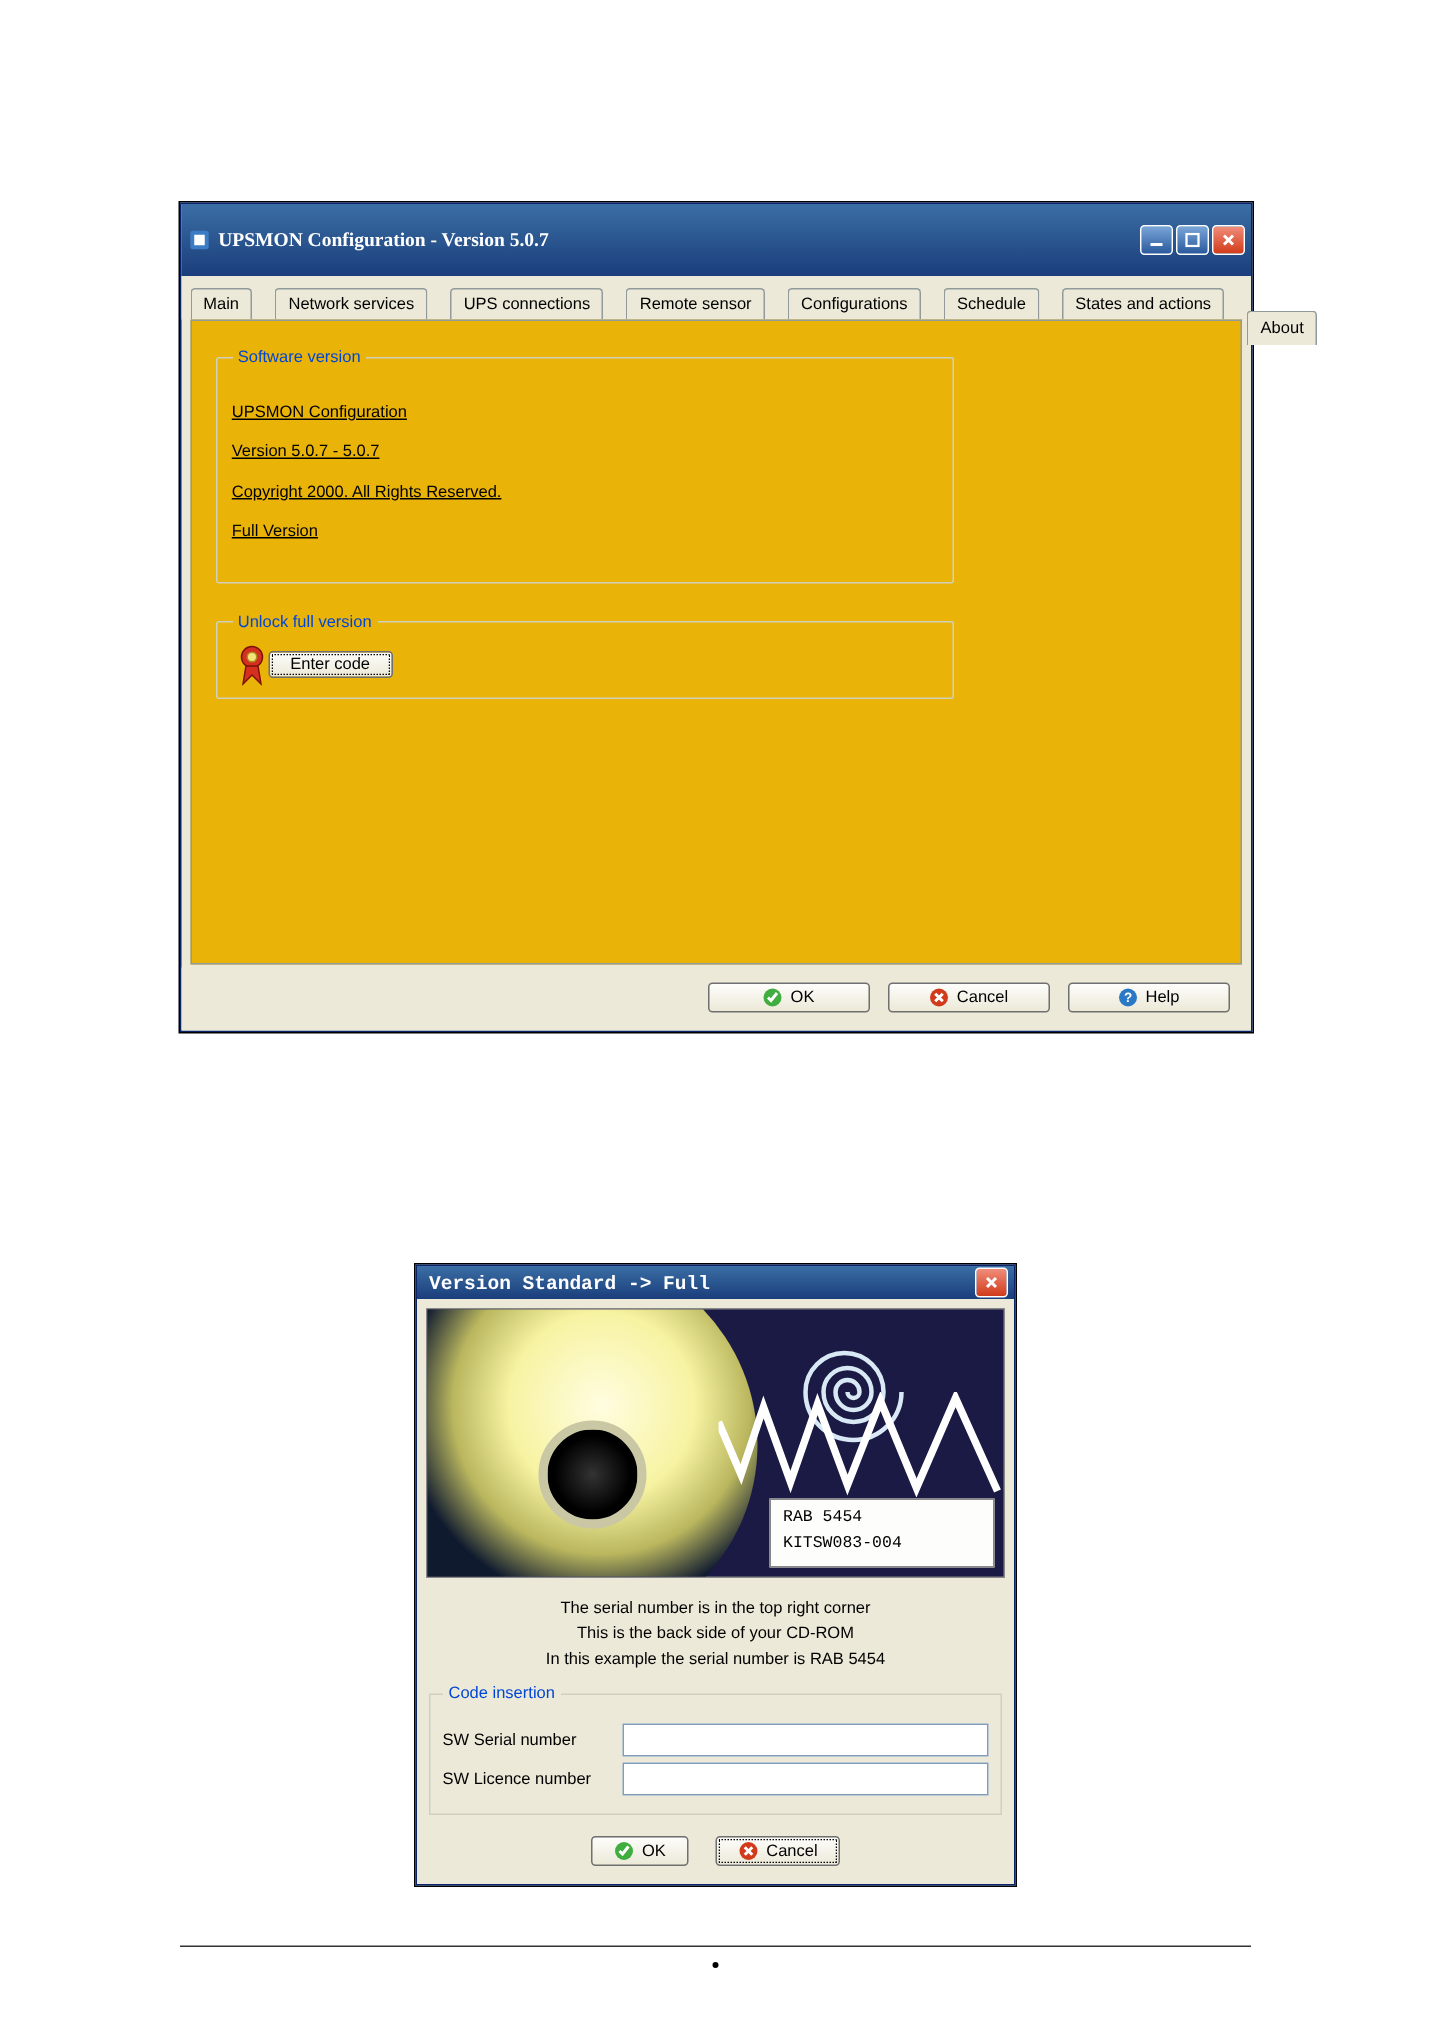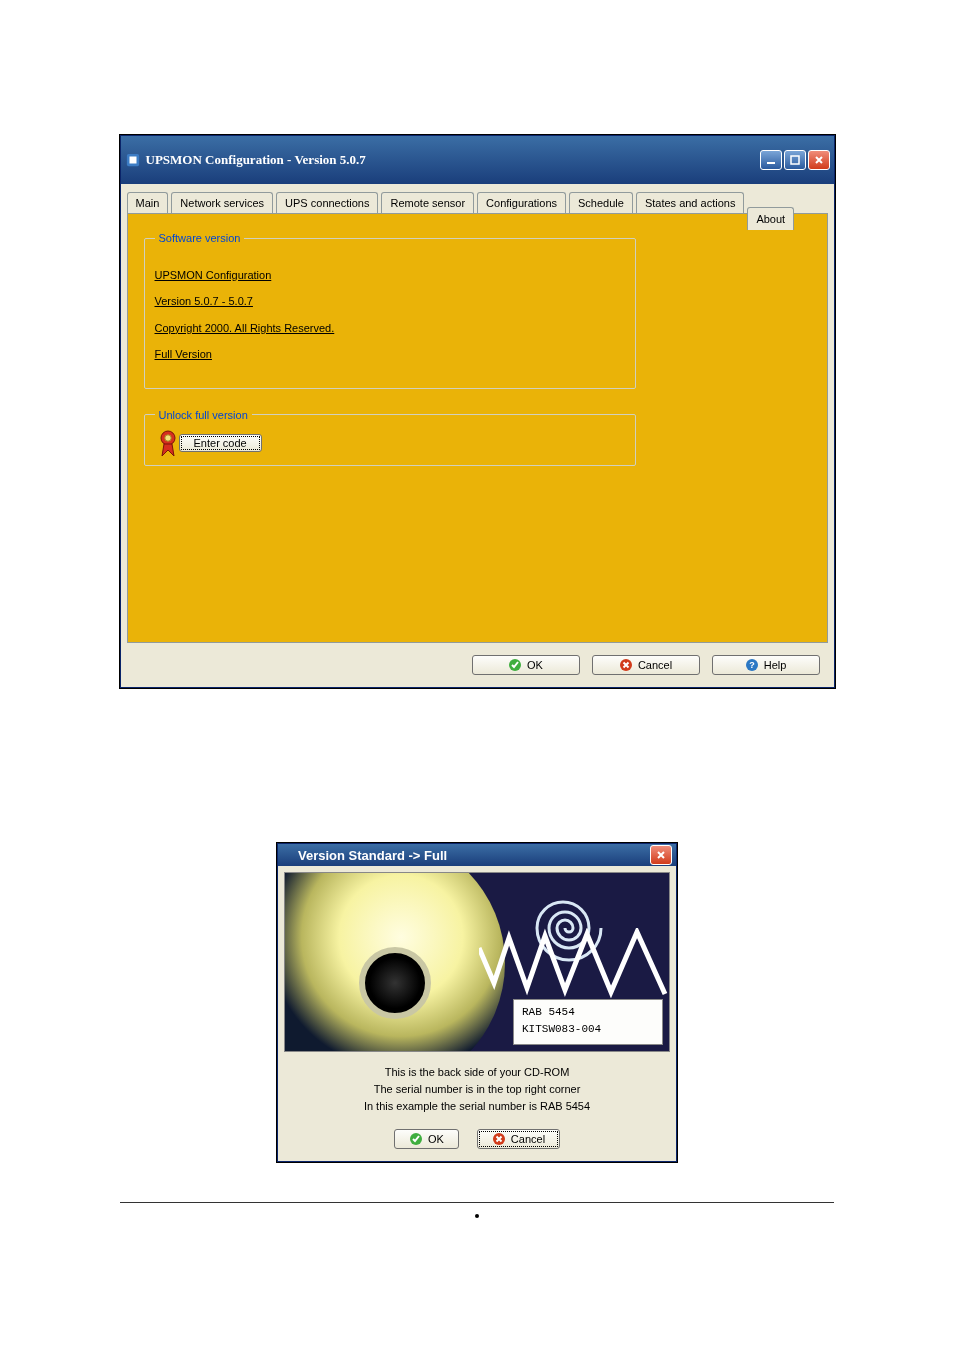--- a/index.html
+++ b/index.html
@@ -7,38 +7,38 @@
   
   .win1{width:713px;margin:105px auto 0;border:1px solid #0a246a;background:#ece9d8;box-shadow:0 0 0 1px #000; }
   .titlebar{height:24px;background:linear-gradient(#3b6ea5,#1a3e7b);display:flex;align-items:center;padding:12px 4px;}
   .titlebar .ticon{width:16px;height:16px;margin-right:5px;display:inline-flex;align-items:center;justify-content:center;}
   .titlebar .ttext{color:#fff;font-family:"Comic Sans MS",cursive;font-size:13px;font-weight:bold;flex:1;}
   .winbtns{display:flex;gap:2px;}
   .winbtn{width:20px;height:18px;border:1px solid #fff;border-radius:3px;display:flex;align-items:center;justify-content:center;font-weight:bold;font-size:12px;}
   .winbtn.min{background:linear-gradient(#7aa5d7,#2a5a9e);color:#fff;}
   .winbtn.max{background:linear-gradient(#7aa5d7,#2a5a9e);color:#fff;}
   .winbtn.close{background:linear-gradient(#f08d7a,#d13b1b);color:#fff;}
-  .tabs{display:flex;align-items:flex-end;padding:6px 6px 0 6px;gap:4px;background:#ece9d8;}
+  .tabs{display:flex;align-items:flex-end;padding:6px 6px 0 6px;gap:16px;background:#ece9d8;}
   .tab{padding:4px 8px 4px 8px;border:1px solid #919b9c;border-bottom:none;background:#ece9d8;margin-right:-1px;border-top-left-radius:3px;border-top-right-radius:3px;position:relative;white-space:nowrap;}
   .tab.active{background:#ece9d8;z-index:3;top:17px;padding-top:5px;padding-bottom:5px;}
   .tabpage{border:1px solid #919b9c;margin:0 6px 2px 6px;background:#eab308;min-height:430px;position:relative;padding:18px 16px 16px 16px;box-sizing:border-box;}
   fieldset.group{border:1px solid #d0d0bf;border-radius:2px;padding:14px 10px 14px 10px;margin:0 0 20px 0;}
   fieldset.group>legend{color:#0046d5;padding:0 4px;font-size:11px;}
   .sv-inner{text-align:left;line-height:2.4;padding:4px 0 6px 0;text-decoration:underline;}
   .enterrow{display:flex;align-items:center;padding:2px 2px 2px 2px;}
   .ribbon{width:22px;height:28px;display:inline-flex;align-items:center;justify-content:center;}
   .btn{background:linear-gradient(#fdfdfb,#ece9d8);border:1px solid #707070;border-radius:3px;padding:2px 14px;display:inline-flex;align-items:center;gap:5px;cursor:default;}
   .btn.focus{outline:1px dotted #000;outline-offset:-3px;}
   .footer{display:flex;justify-content:flex-end;gap:12px;padding:10px 14px 12px 14px;background:#ece9d8;}
   .footer .btn{min-width:78px;justify-content:center;}
   .icn{width:14px;height:14px;display:inline-block;}
   
   .win2{width:398px;margin:155px auto 0;border:1px solid #0a246a;background:#ece9d8;box-shadow:0 0 0 1px #000;}
   .titlebar2{height:22px;background:linear-gradient(#3b6ea5,#1a3e7b);display:flex;align-items:center;padding:0 4px;}
-  .titlebar2 .ttext{color:#fff;font-family:Liberation Sans, sans-serif;font-size:13px;font-weight:bold;flex:1;padding-left:4px;margin-left:12px;}
+  .titlebar2 .ttext{color:#fff;font-family:Liberation Mono, monospace;font-size:13px;font-weight:bold;flex:1;padding-left:4px;}
   .cdwrap{background:#1a1a44;border:1px solid #888;margin:6px;position:relative;height:178px;overflow:hidden;font-family:Liberation Mono, monospace;}
   .cdcircle{position:absolute;left:-40px;top:-40px;width:260px;height:260px;border-radius:50%;
     background:radial-gradient(circle at 60% 40%, #fffde0 0%, #f7f3a2 28%, #b9b65e 45%, #0f1a2f 60%);}
   .cdhole{position:absolute;left:74px;top:74px;width:60px;height:60px;border-radius:50%;background:radial-gradient(circle,#333 0%,#000 60%);border:6px solid #c9c7a4;}
   .spiral{position:absolute;right:55px;top:10px;}
   .zigzag{position:absolute;right:0;top:55px;}
   .serialbox{position:absolute;right:6px;bottom:6px;width:150px;height:46px;background:#fdfdfb;border:1px solid #888;padding:4px 8px;box-sizing:border-box;line-height:1.5;}
   .cdtext{text-align:center;padding:6px 10px 6px 10px;line-height:1.55;}
   fieldset.group2{border:1px solid #d0d0bf;margin:2px 8px 6px 8px;padding:10px 8px 8px 8px;}
   fieldset.group2>legend{color:#0046d5;padding:0 4px;font-size:11px;}
@@ -169,25 +169,36 @@
       <svg class="zigzag" width="190" height="70" viewBox="0 0 190 70">
         <path d="M0 20 L15 55 L30 10 L48 60 L66 8 L86 62 L108 6 L132 64 L158 4 L186 66" fill="none" stroke="#fff" stroke-width="5"></path>
       </svg>
       <div class="serialbox">
         <div>RAB 5454</div>
         <div>KITSW083-004</div>
       </div>
     </div>
 
     <div class="cdtext">
+      <div>The serial number is in the top right corner</div>
       <div>This is the back side of your CD-ROM</div>
-      <div>The serial number is in the top right corner</div>
       <div>In this example the serial number is RAB 5454</div>
     </div>
 
+    <fieldset class="group2">
+      <legend>Code insertion</legend>
+      <div class="frow">
+        <label>SW Serial number</label>
+        <input class="txt" type="text" value="" style="">
+      </div>
+      <div class="frow">
+        <label>SW Licence number</label>
+        <input class="txt" type="text" value="" style="">
+      </div>
+    </fieldset>
 
     <div class="footer2">
       <span class="btn">
         <span class="icn"><svg viewBox="0 0 14 14">
               <circle cx="7" cy="7" r="6" fill="#3fae3f"></circle>
               <path d="M4 7 L6 9 L10 4" stroke="#fff" stroke-width="2" fill="none"></path>
             </svg></span>
         <span>OK</span>
       </span>
       <span class="btn focus">

